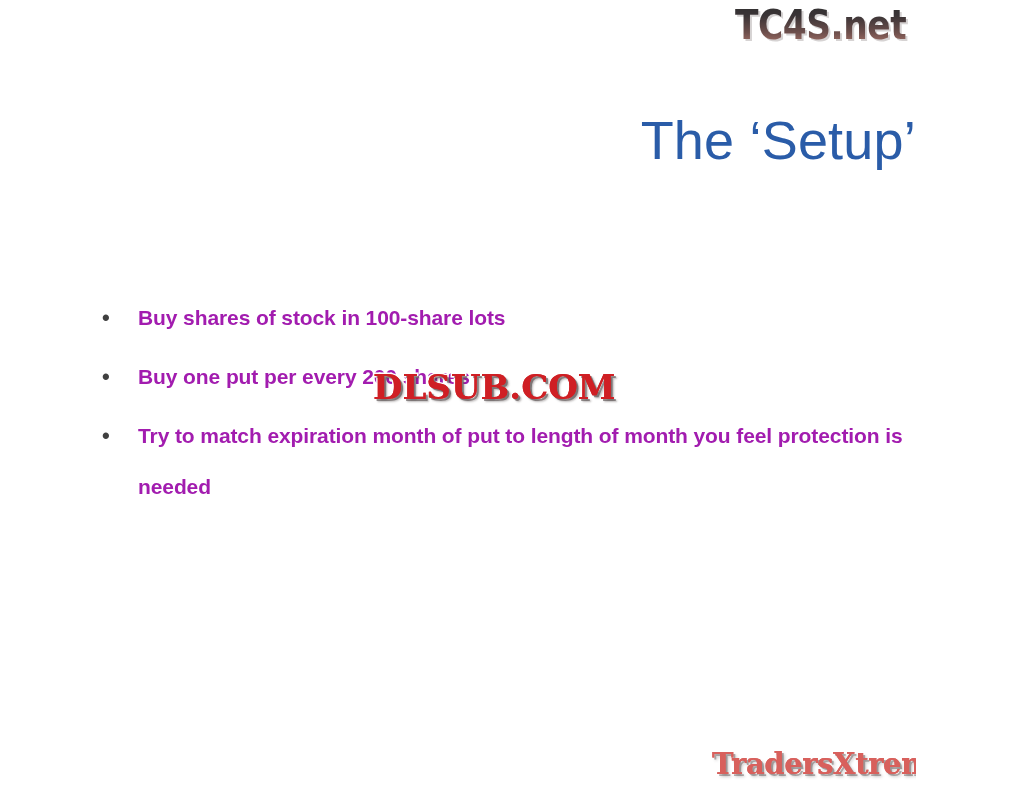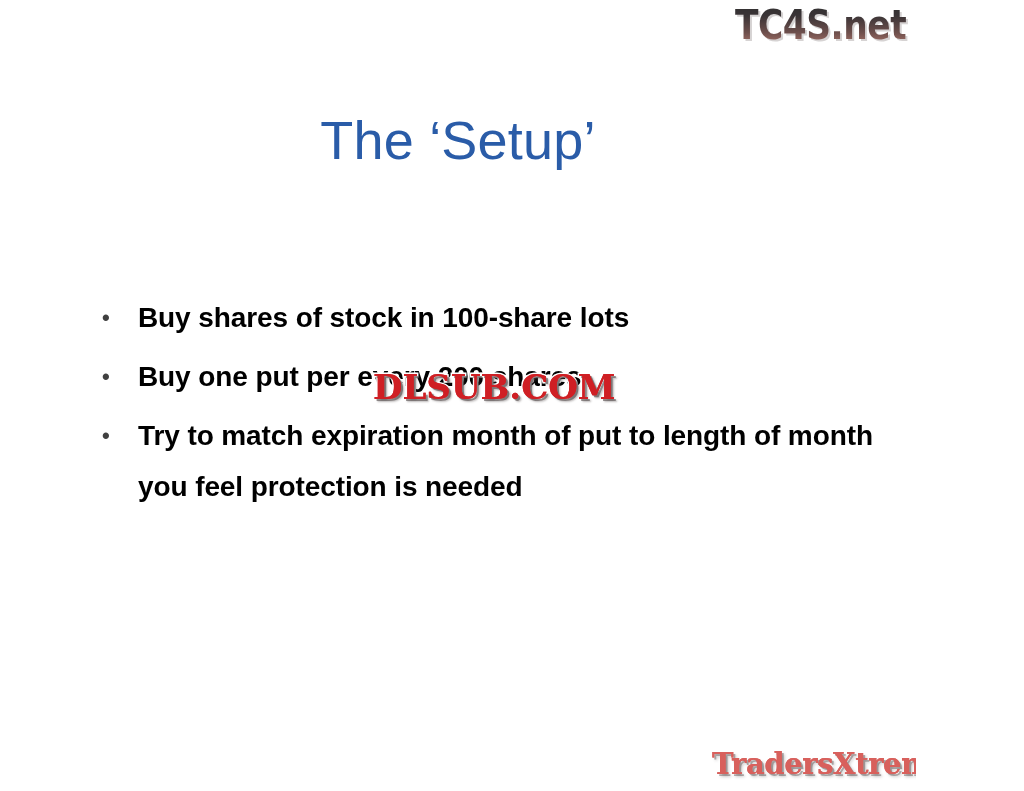--- a/index.html
+++ b/index.html
@@ -60,21 +60,21 @@
     white-space: nowrap;
     user-select: none;
   }
 
   
   .slide-title {
     position: absolute;
     left: 0;
     right: 0;
     top: 108px;
-    text-align: center;
+    text-align: right;
     font-family: "Liberation Sans", sans-serif;
     font-weight: normal;
     font-size: 54px;
     line-height: 64px;
     color: #2a5ca8;
     letter-spacing: 0.2px;
   }
 
   
   .body-list {
@@ -85,23 +85,23 @@
     list-style: none;
     margin: 0;
     padding: 0;
   }
   .bullet-item {
     position: relative;
     padding-left: 40px;
     margin: 0 0 8px 0;
     font-family: "Liberation Sans", sans-serif;
     font-weight: bold;
-    font-size: 28px;
+    font-size: 21px;
     line-height: 51px;
-    color: #000000;
+    color: #a21caf;
     letter-spacing: -0.1px;
   }
   .bullet-item::before {
     content: "\2022";
     position: absolute;
     left: 4px;
     top: 0;
     font-size: 22px;
     line-height: 51px;
     color: #404040;

